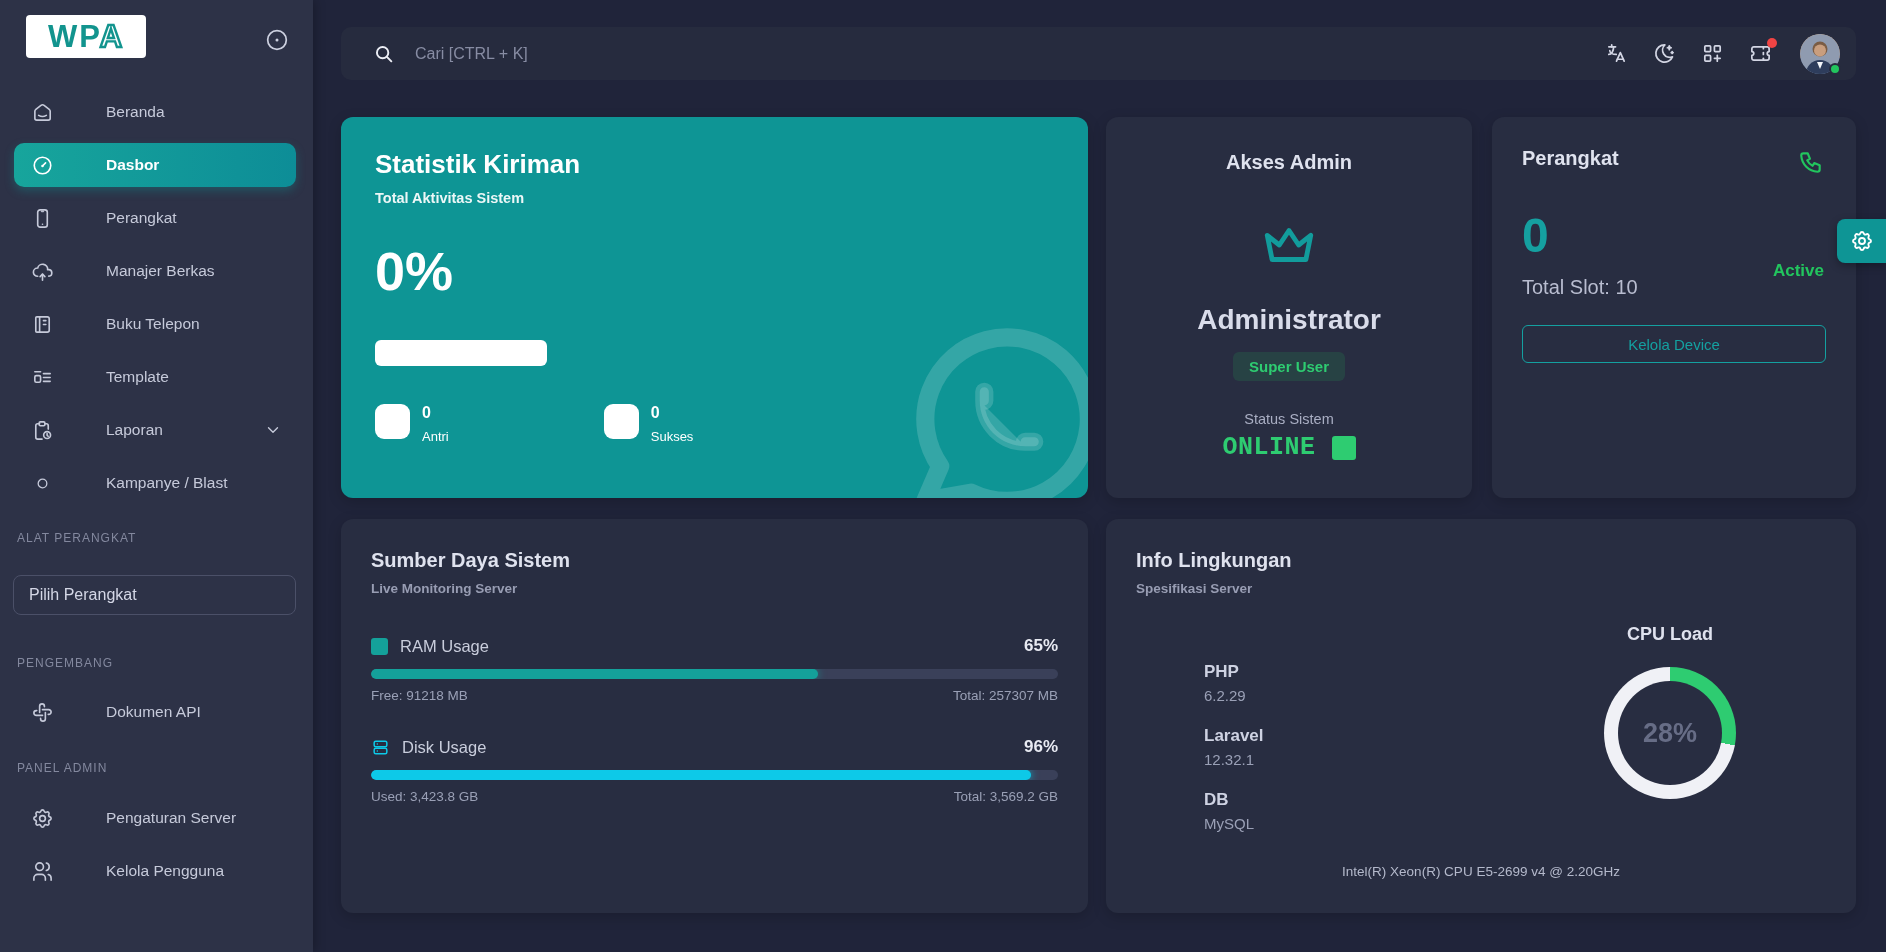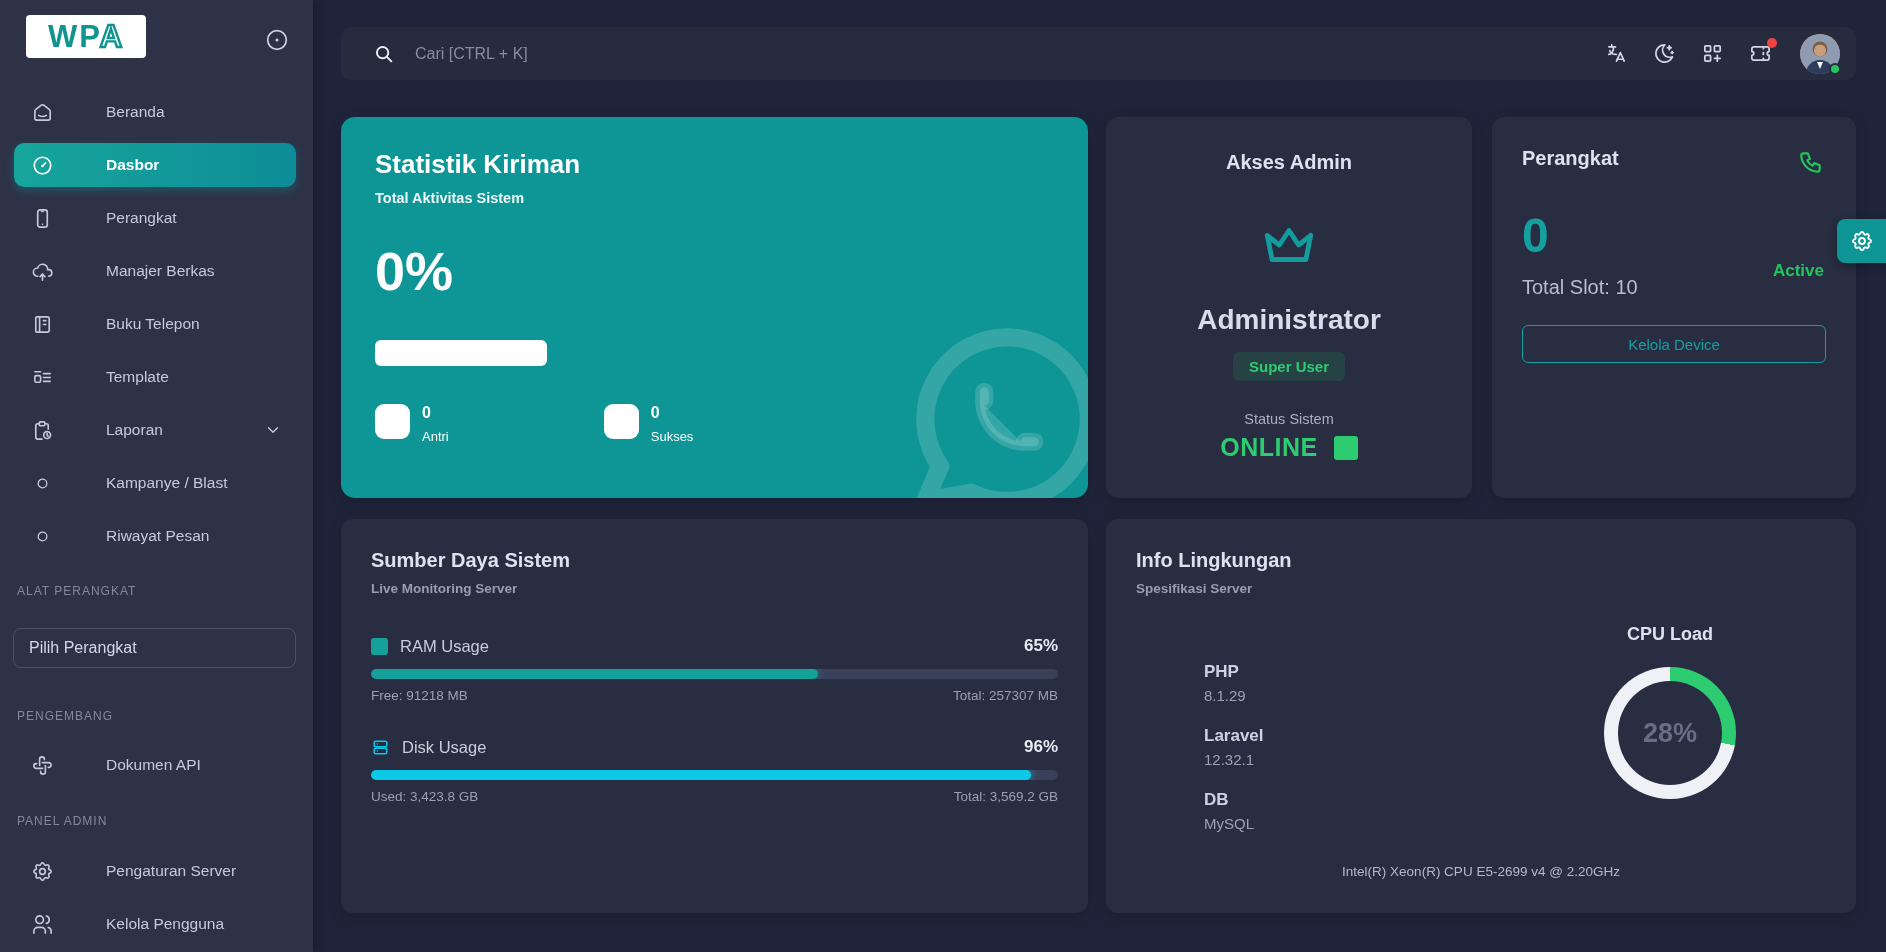--- a/index.html
+++ b/index.html
@@ -36,41 +36,41 @@
   .tb-icon { width:23px; height:23px; color:#d3d6e4; position:relative; cursor:pointer; }
   .tb-icon .dot { position:absolute; top:-4px; right:-5px; width:10px; height:10px; border-radius:50%; background:#f04444; }
   .avatar { width:40px; height:40px; border-radius:50%; background:linear-gradient(180deg,#c9b29b 0%,#a8886e 60%,#5d6e8d 60%); position:relative; overflow:visible; cursor:pointer; margin-left:3px; }
   .avatar svg { border-radius:50%; }
   .avatar .status { position:absolute; right:-1px; bottom:-1px; width:12px; height:12px; border-radius:50%; background:#22c55e; border:2px solid #262b3e; }
 
   
   .card { position:absolute; background:#282d41; border-radius:12px; box-shadow:0 4px 14px rgba(0,0,0,.18); }
 
   
-  .card-stat { left:341px; top:117px; width:747px; height:381px; background:#0e9595; color:#fff; padding:32px 34px; overflow:hidden;border-radius:14px; }
+  .card-stat { left:341px; top:117px; width:747px; height:381px; background:#0e9595; color:#fff; padding:32px 34px; overflow:hidden; }
   .card-stat h1 { font-size:26px; font-weight:700; }
   .card-stat .sub { font-size:14.5px; font-weight:700; margin-top:10px; color:rgba(255,255,255,.92); }
   .card-stat .big-pct { font-size:54px; font-weight:800; margin-top:38px; line-height:1; }
   .white-bar { margin-top:42px; width:172px; height:26px; background:#fff; border-radius:6px; }
   .mini-stats { display:flex; margin-top:38px; }
   .mini { display:flex; align-items:flex-start; }
   .mini + .mini { margin-left:155px; }
   .mini .sq { width:35px; height:35px; border-radius:9px; background:#fff; margin-right:12px; }
   .mini .val { font-size:16px; font-weight:700; line-height:1.1; }
   .mini .lbl { font-size:13px; margin-top:7px; }
   .wa-mark { position:absolute; right:-28px; bottom:-30px; width:218px; height:218px; color:rgba(255,255,255,.16); }
 
   
   .card-admin { left:1106px; top:117px; width:366px; height:381px; text-align:center; padding-top:34px; }
   .card-admin h2 { font-size:20px; font-weight:700; color:#dfe2ee; }
   .crown { width:58px; height:58px; color:#129c9c; margin:42px auto 0; }
   .role { font-size:28px; font-weight:800; color:#d9dcea; margin-top:30px; }
   .badge { display:inline-block; margin-top:16px; padding:6px 16px; border-radius:6px; background:rgba(34,197,94,.14); color:#2ecc71; font-size:15px; font-weight:700; }
   .status-lbl { margin-top:30px; font-size:14.5px; color:#a9aec3; }
-  .online-row { margin-top:6px; display:flex; align-items:center; justify-content:center; gap:16px; }
+  .online-row { margin-top:6px; display:flex; align-items:center; justify-content:center; gap:16px;font-family:Liberation Mono, monospace; }
   .online-txt { font-size:25px; font-weight:800; color:#2ecc71; letter-spacing:.5px; }
   .online-sq { width:24px; height:24px; background:#2ecc71; border-radius:3px; }
 
   
   .card-device { left:1492px; top:117px; width:364px; height:381px; padding:30px 30px; }
   .card-device h2 { font-size:20px; font-weight:700; color:#dfe2ee; }
   .phone-ico { position:absolute; top:32px; right:32px; width:26px; height:26px; color:#22c55e; }
   .dev-count { font-size:48px; font-weight:800; color:#15a0a0; margin-top:42px; line-height:1; }
   .active-lbl { position:absolute; top:144px; right:32px; font-size:17px; font-weight:700; color:#22c55e; }
   .total-slot { margin-top:16px; font-size:20px; color:#b9bdd0; }
@@ -203,28 +203,20 @@
         </span>
     </div>
     <div class="nav-item sub">
       <span class="ico">
           <svg viewBox="0 0 24 24" fill="none" stroke="currentColor" stroke-width="2.4">
             <circle cx="12" cy="12" r="8"></circle>
           </svg>
         </span>
       <span>Kampanye / Blast</span>
     </div>
-    <div class="nav-item sub">
-      <span class="ico">
-          <svg viewBox="0 0 24 24" fill="none" stroke="currentColor" stroke-width="2.4">
-            <circle cx="12" cy="12" r="8"></circle>
-          </svg>
-        </span>
-      <span>Riwayat Pesan</span>
-    </div>
 
     <div class="section-label">ALAT PERANGKAT</div>
     <div class="device-select">
       <span>Pilih Perangkat</span>
     </div>
 
     <div class="section-label dev">PENGEMBANG</div>
     <div class="nav-item m18">
       <span class="ico">
           <svg viewBox="0 0 24 24" fill="none" stroke="currentColor" stroke-width="1.7" stroke-linecap="round" stroke-linejoin="round">
@@ -417,21 +409,21 @@
 </section>
 
 <section class="card card-env">
   <div>
     <h2>Info Lingkungan</h2>
     <div class="card-sub">Spesifikasi Server</div>
   </div>
   <div class="env-body">
     <div class="specs">
       <div class="spec-name">PHP</div>
-      <div class="spec-val">8.1.29</div>
+      <div class="spec-val">6.2.29</div>
       <div class="spec-name">Laravel</div>
       <div class="spec-val">12.32.1</div>
       <div class="spec-name">DB</div>
       <div class="spec-val">MySQL</div>
     </div>
     <div class="cpu-col">
       <div class="cpu-title">CPU Load</div>
       <div class="gauge" style="background: conic-gradient(rgb(46, 204, 113) 0deg, rgb(46, 204, 113) 28%, rgb(240, 241, 246) 28%, rgb(240, 241, 246) 100%);">
         <div class="gauge-hole">28%</div>
       </div>

